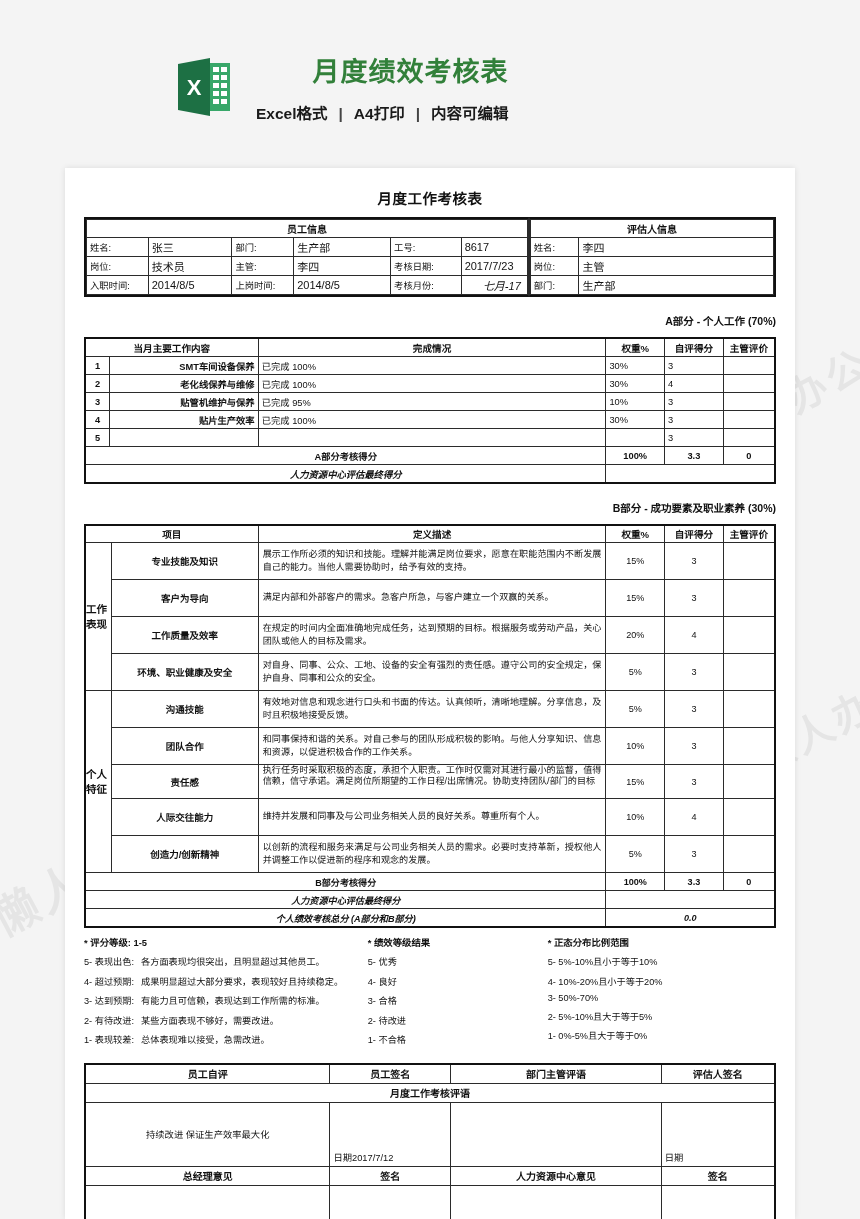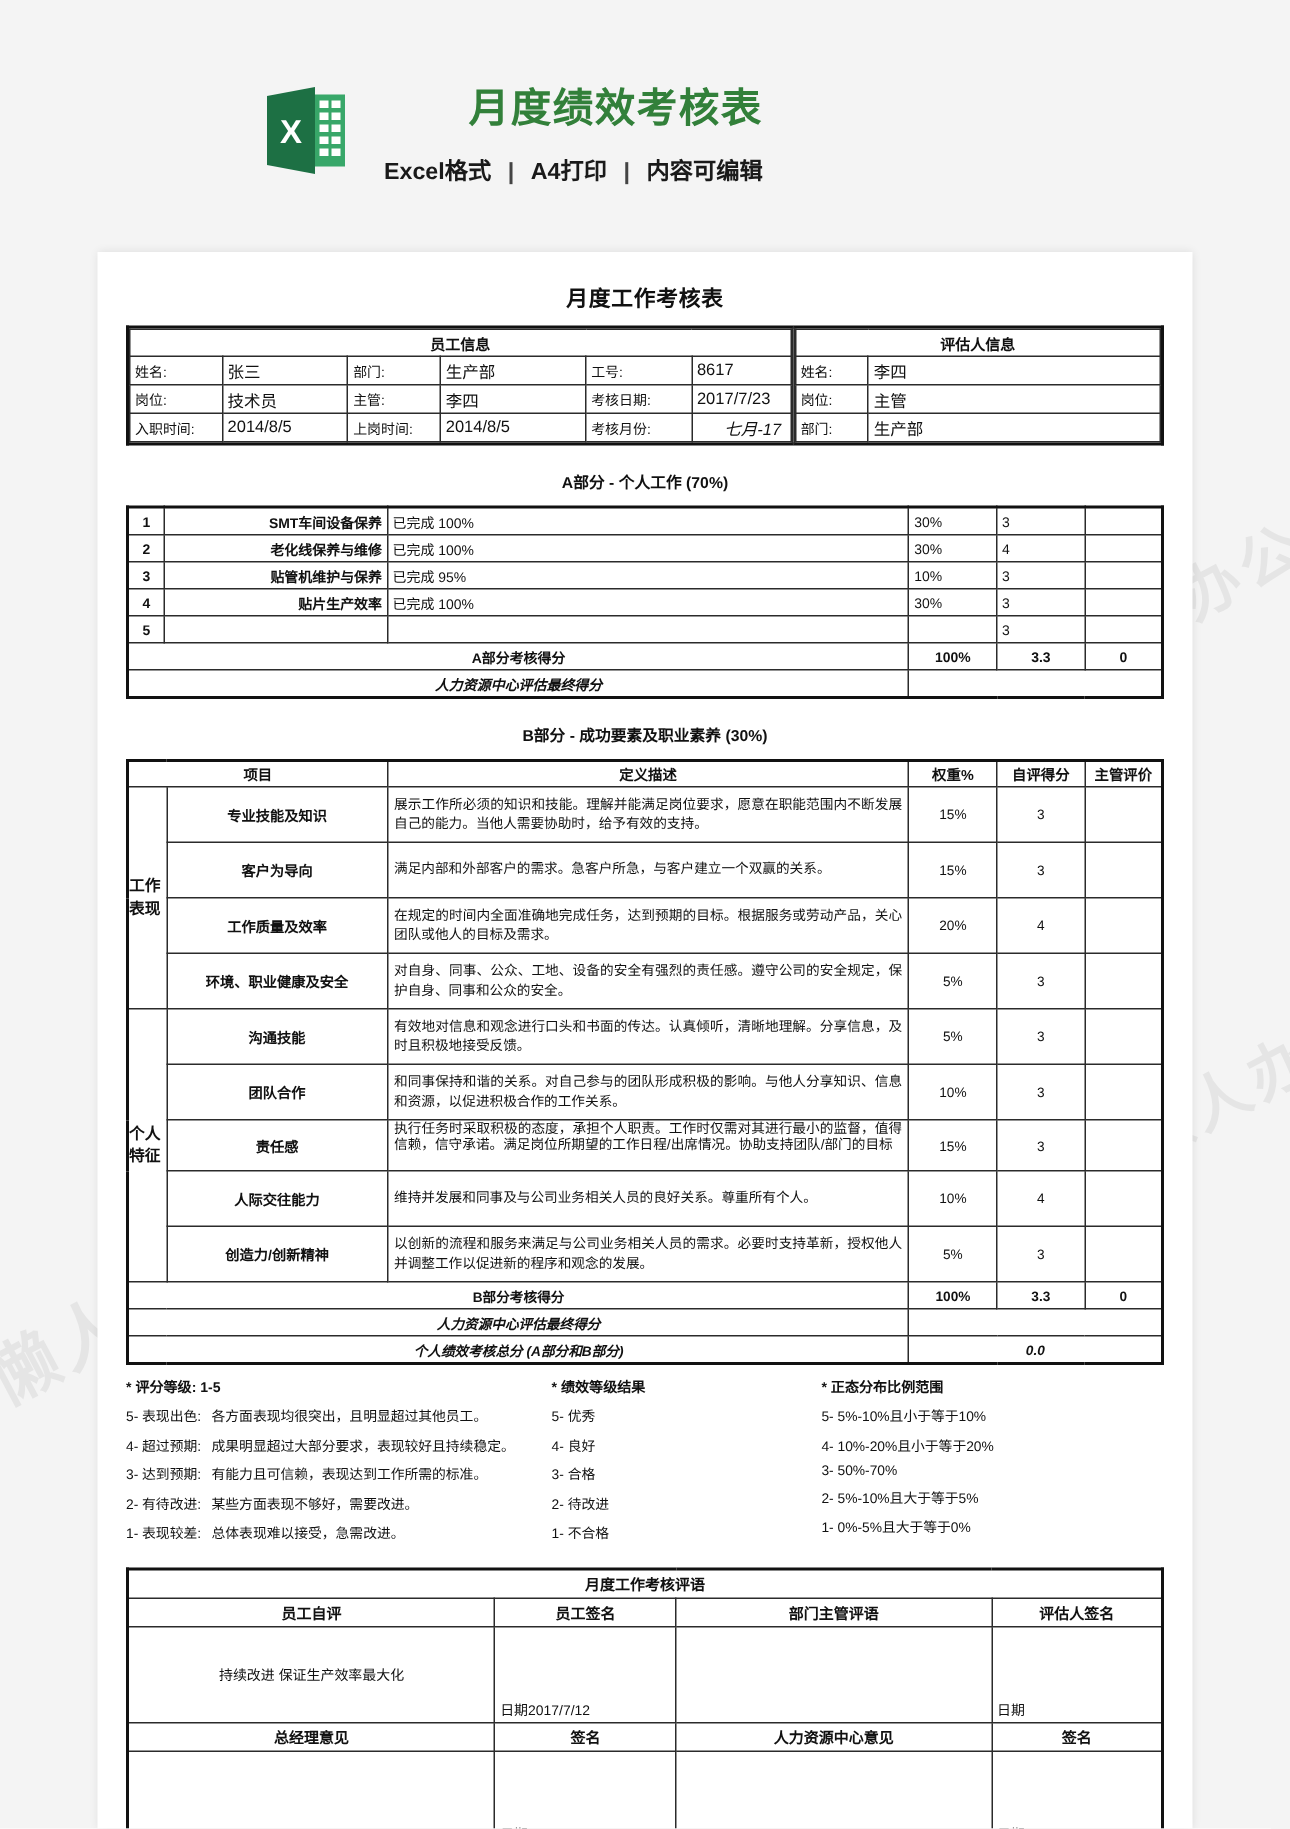--- a/index.html
+++ b/index.html
@@ -71,21 +71,21 @@
   .info-right{width:35.6%;border:2px solid #111;border-left:1px solid #2b2b2b;}
   .info-wrap table td{height:14px;}
   .sec-head{
     text-align:center;font-weight:bold;font-size:10px;
   }
   .lbl{font-size:9.3px;white-space:nowrap;}
   .val{font-size:11px;}
   .val-r{text-align:right;padding-right:6px;font-style:italic;}
 
   .part-title{
-    text-align:center;font-size:10.5px;font-weight:bold;
+    text-align:right;font-size:10.5px;font-weight:bold;
     margin:16px 0 0;
   }
 
   
   .tA th,.tA td{height:15px;}
   .tA .hd{font-weight:bold;text-align:center;font-size:9.6px;background:#fff;}
   .tA .idx{text-align:center;font-weight:bold;}
   .tA .item{text-align:right;font-weight:bold;}
   .tA .cen{}
   .tA .totrow td{font-weight:bold;text-align:center;height:15px;}
@@ -240,20 +240,27 @@
   <table class="tbl tA">
     <colgroup>
           <col style="width:3.6%">
           <col style="width:21.5%">
           <col style="width:50.4%">
           <col style="width:8.5%">
           <col style="width:8.5%">
           <col style="width:7.5%">
         </colgroup>
     <tbody>
+          <tr>
+      <td class="hd" colspan="2">当月主要工作内容</td>
+      <td class="hd">完成情况</td>
+      <td class="hd">权重%</td>
+      <td class="hd">自评得分</td>
+      <td class="hd">主管评价</td>
+    </tr>
     <tr>
       <td class="idx">1</td>
       <td class="item">SMT车间设备保养</td>
       <td>已完成 100%</td>
       <td class="cen">30%</td>
       <td class="cen">3</td>
       <td class="cen"></td>
     </tr>
     <tr>
       <td class="idx">2</td>
@@ -449,29 +456,29 @@
 
   <table class="tbl tC" style="margin-top:11px">
     <colgroup>
           <col style="width:35.5%">
           <col style="width:17.5%">
           <col style="width:30.5%">
           <col style="width:16.5%">
         </colgroup>
     <tbody>
           <tr>
-      <td class="title" colspan="4">月度工作考核评语</td>
-    </tr>
-    <tr>
       <td class="hd">员工自评</td>
       <td class="hd">员工签名</td>
       <td class="hd">部门主管评语</td>
       <td class="hd">评估人签名</td>
     </tr>
     <tr>
+      <td class="title" colspan="4">月度工作考核评语</td>
+    </tr>
+    <tr>
       <td class="body selfeval">持续改进 保证生产效率最大化</td>
       <td class="body datecell">日期2017/7/12</td>
       <td class="body"></td>
       <td class="body datecell">日期</td>
     </tr>
     <tr>
       <td class="hd">总经理意见</td>
       <td class="hd">签名</td>
       <td class="hd">人力资源中心意见</td>
       <td class="hd">签名</td>

